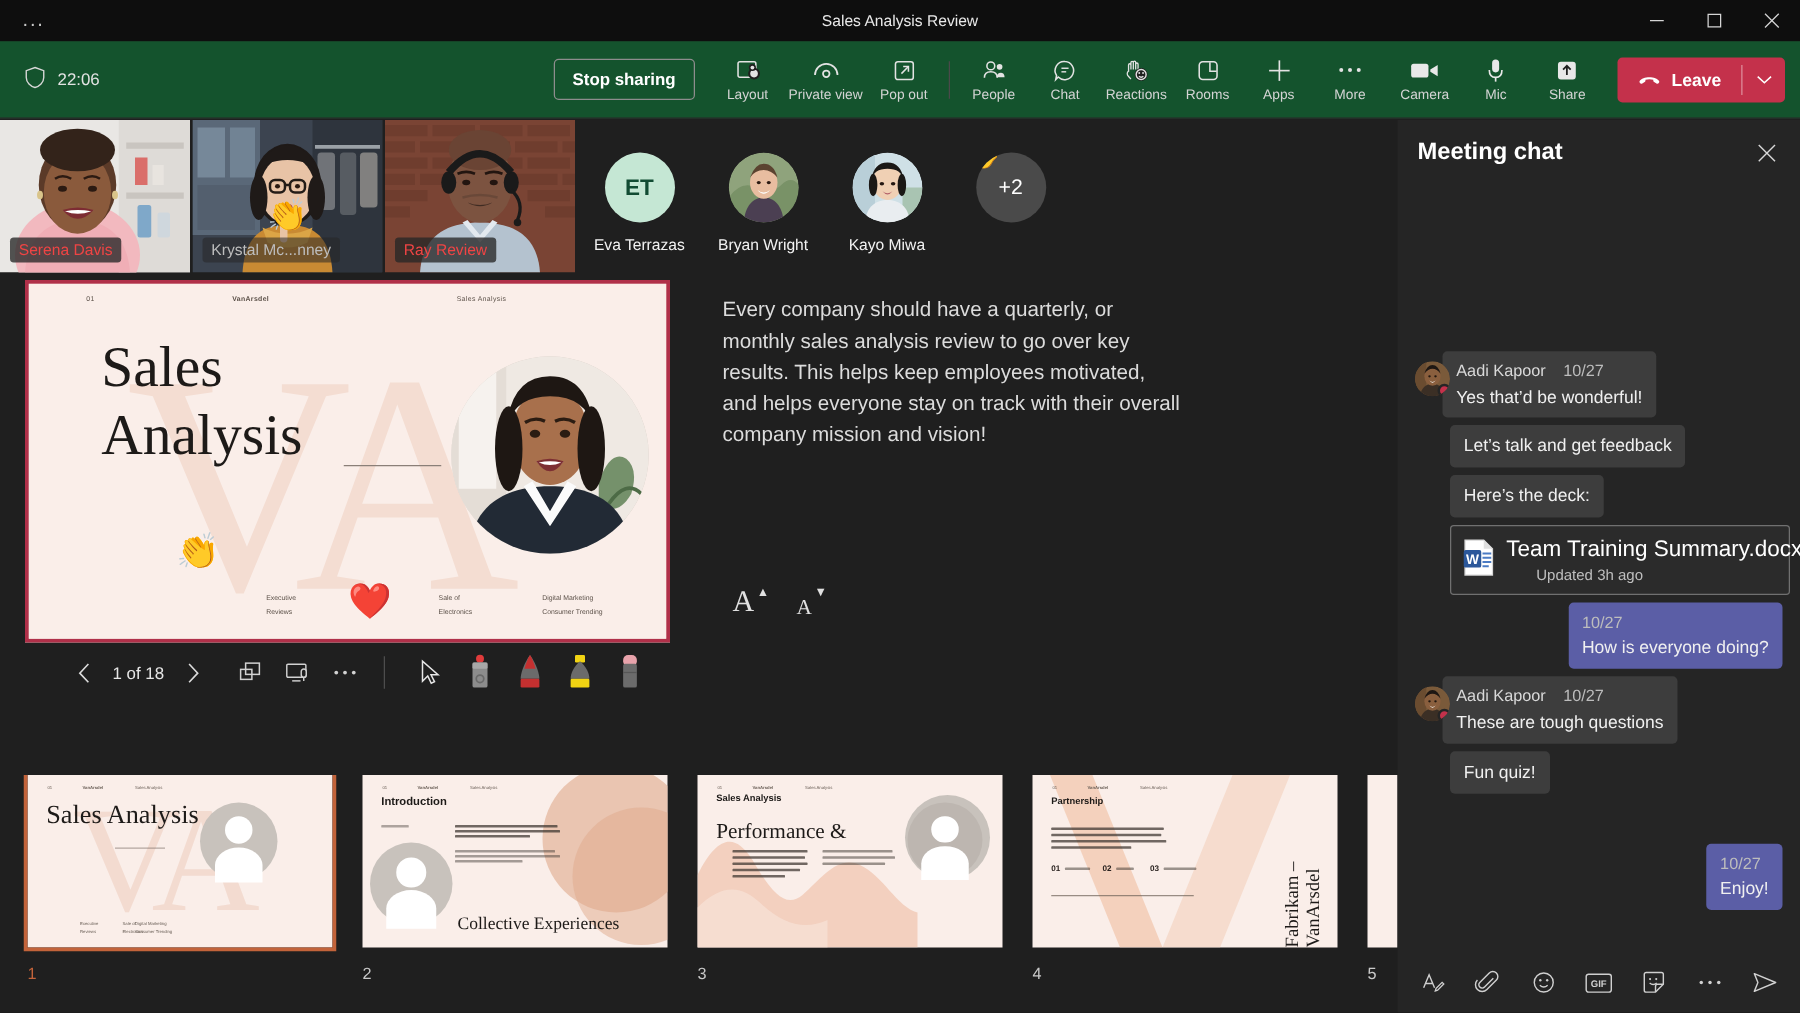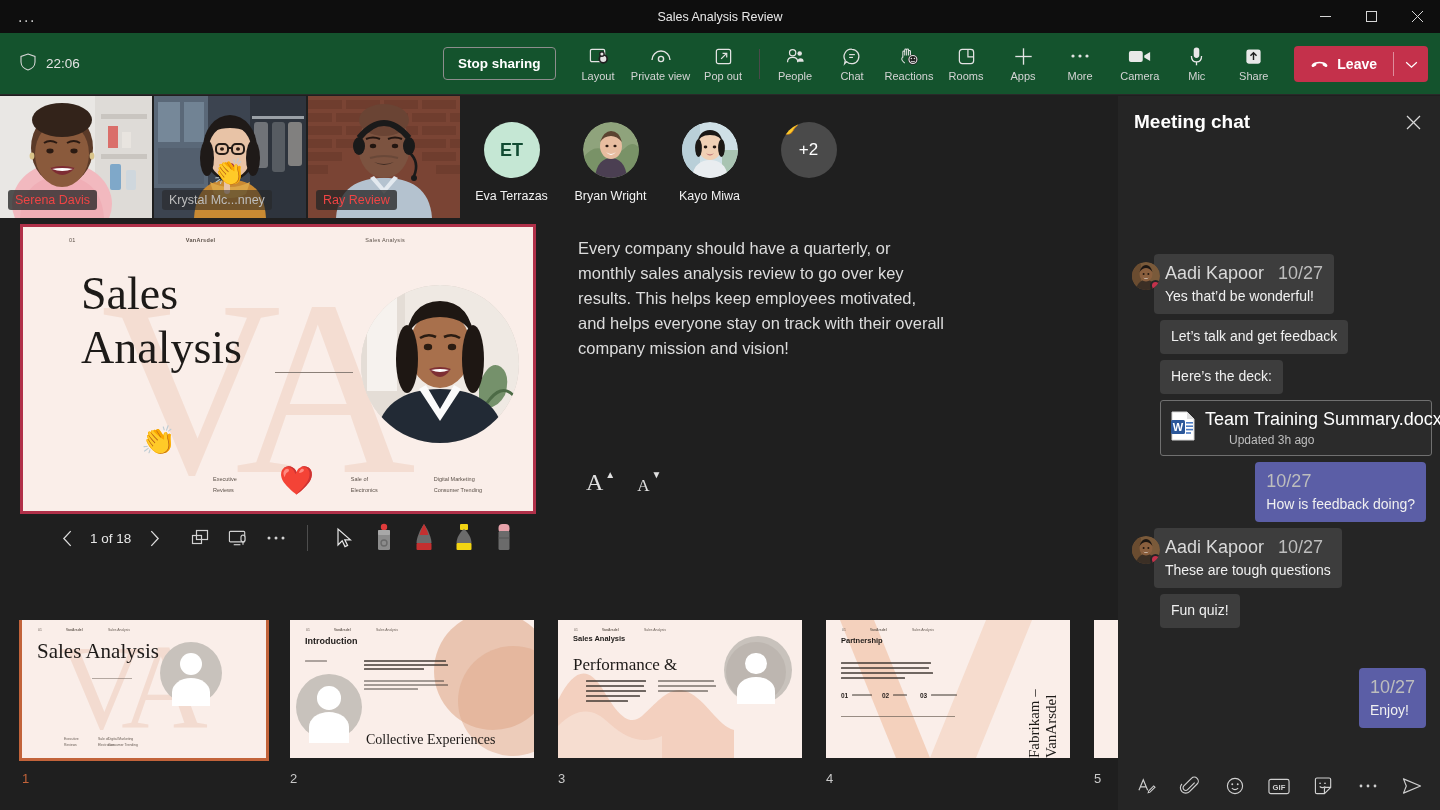--- a/index.html
+++ b/index.html
@@ -210,21 +210,21 @@
   .msg-av .dnd {
     position: absolute; right: -1px; bottom: -1px; width: 11px; height: 11px;
     border-radius: 50%; background: #c4314b; border: 2px solid #252525;
   }
   .bubble {
     background: #3d3d3d; border-radius: 4px; padding: 7px 11px 8px 11px;
     max-width: 224px; color: #f0f0f0; font-size: 14px; line-height: 1.35;
   }
   .bubble.indent { margin-left: 28px; }
   .bubble.me { background: #5b5ea6; max-width: 210px; }
-  .bubble .meta { font-size: 18px; color: #cfcfcf; margin-bottom: 2px; display: flex; gap: 14px; }
+  .bubble .meta { font-size: 13px; color: #cfcfcf; margin-bottom: 2px; display: flex; gap: 14px; }
   .bubble .meta .nm { color: #d9d9d9; }
   .bubble .meta .tm { color: #bdbdbd; }
   .bubble.me .meta { color: #e4e4f5; }
   .filecard {
     margin-left: 28px; background: #2b2b2b; border: 1px solid #707070; border-radius: 3px;
     display: flex; align-items: center; gap: 9px; padding: 8px 9px; width: 272px; cursor: pointer;
   }
   .filecard .fname { font-size: 18px; color: #fff; line-height: 1.2; white-space: nowrap; }
   .filecard .fsub { font-size: 12px; color: #bfbfbf; margin-top: 2px; margin-left: 24px; }
   .filecard .fdots { margin-left: auto; color: #d0d0d0; font-size: 15px; letter-spacing: 1px; }
@@ -898,21 +898,21 @@
           </div>
           <div class="fdots">...</div>
         </div>
       </div>
 
       <div class="msg-row me">
         <div class="bubble me">
           <div class="meta">
             <span class="tm">10/27</span>
           </div>
-          <div>How is feedback doing?</div>
+          <div>How is everyone doing?</div>
         </div>
       </div>
 
 
       <div class="msg-row">
         <div class="msg-av">
           <svg width="28" height="28" viewBox="0 0 28 28">
             <circle cx="14" cy="14" r="14" fill="#7a5a3a"></circle>
             <rect x="0" y="0" width="9" height="28" fill="#6a4c30"></rect>
             <path d="M4 28 C5 21 9 18 14 18 C19 18 23 21 24 28 Z" fill="#3b2f25"></path>

